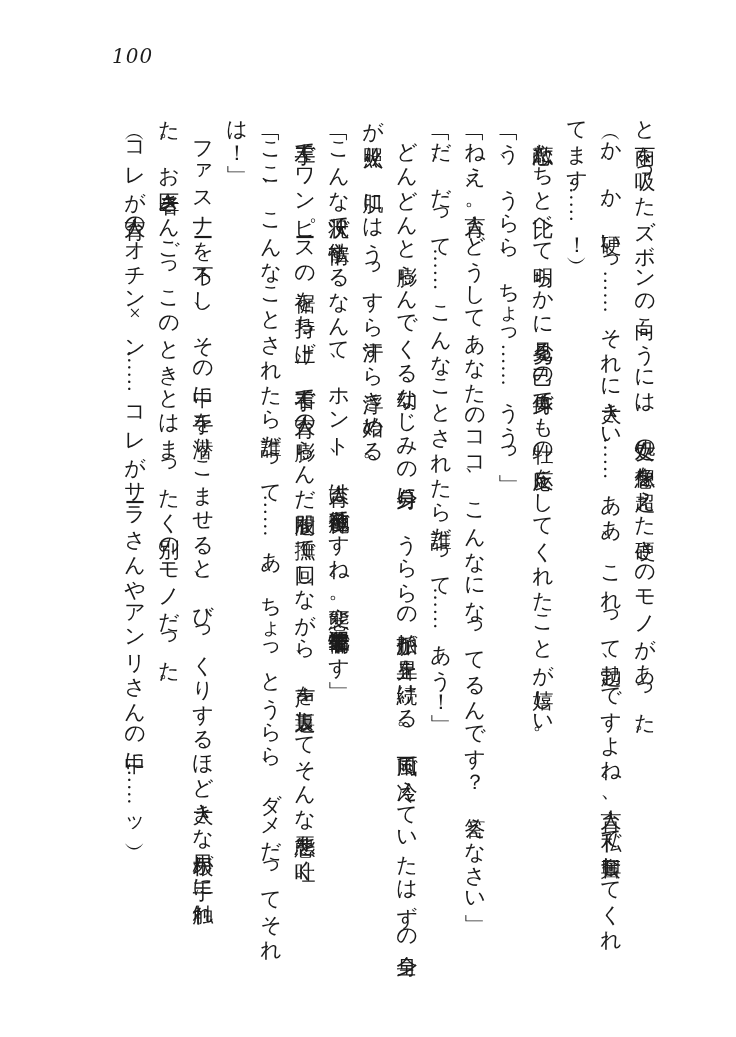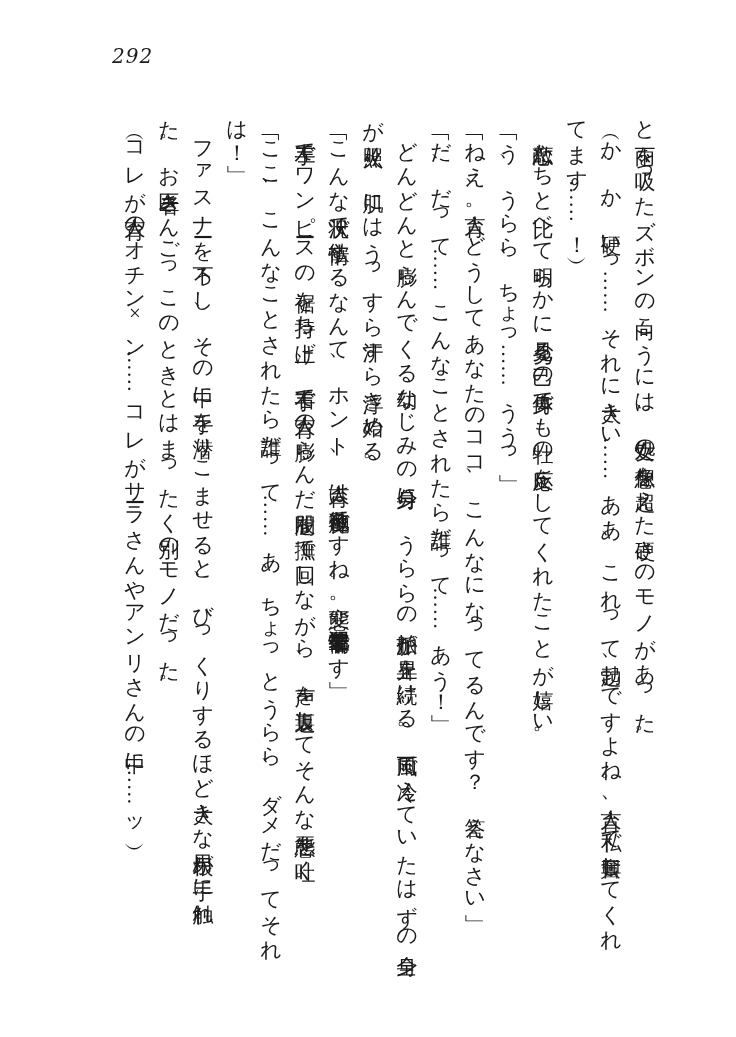--- a/index.html
+++ b/index.html
@@ -48,21 +48,21 @@
   }
   .text-block p.first {
     text-indent: 0;
   }
 </style>
 </head>
 <body>
 
 <div class="book-page">
 
-  <div class="page-number">292</div>
+  <div class="page-number">100</div>
 
   <div class="text-block">
     <p class="first">と雨を吸ったズボンの向こうには、処女の想像を超えた硬さのモノがあった。</p>
     <p>（か、か、硬いっ……それに大きい……ああ、これって勃起、ですよね。育人、私で興奮してくれてます……！）</p>
     <p>恋敵たちと比べて明らかに見劣る己の身体でも牡の反応をしてくれたことが嬉しい。</p>
     <p>「う、うらら、ちょっ……ううっ」</p>
     <p>「ねえ、育人。どうしてあなたのココ、こんなになってるんです？　答えなさい」</p>
     <p>「だ、だって……こんなことされたら誰だって……あう！」</p>
     <p>どんどんと膨らんでくる幼なじみの分身に、うららの脈拍が上昇を続ける。雨風で冷えていたはずの全身が火照り、肌にはうっすら汗すら浮き始める。</p>
     <p>「こんな状況で欲情するなんて、ホント、育人は色欲魔神ですね。変態。性犯罪者予備軍です」</p>

